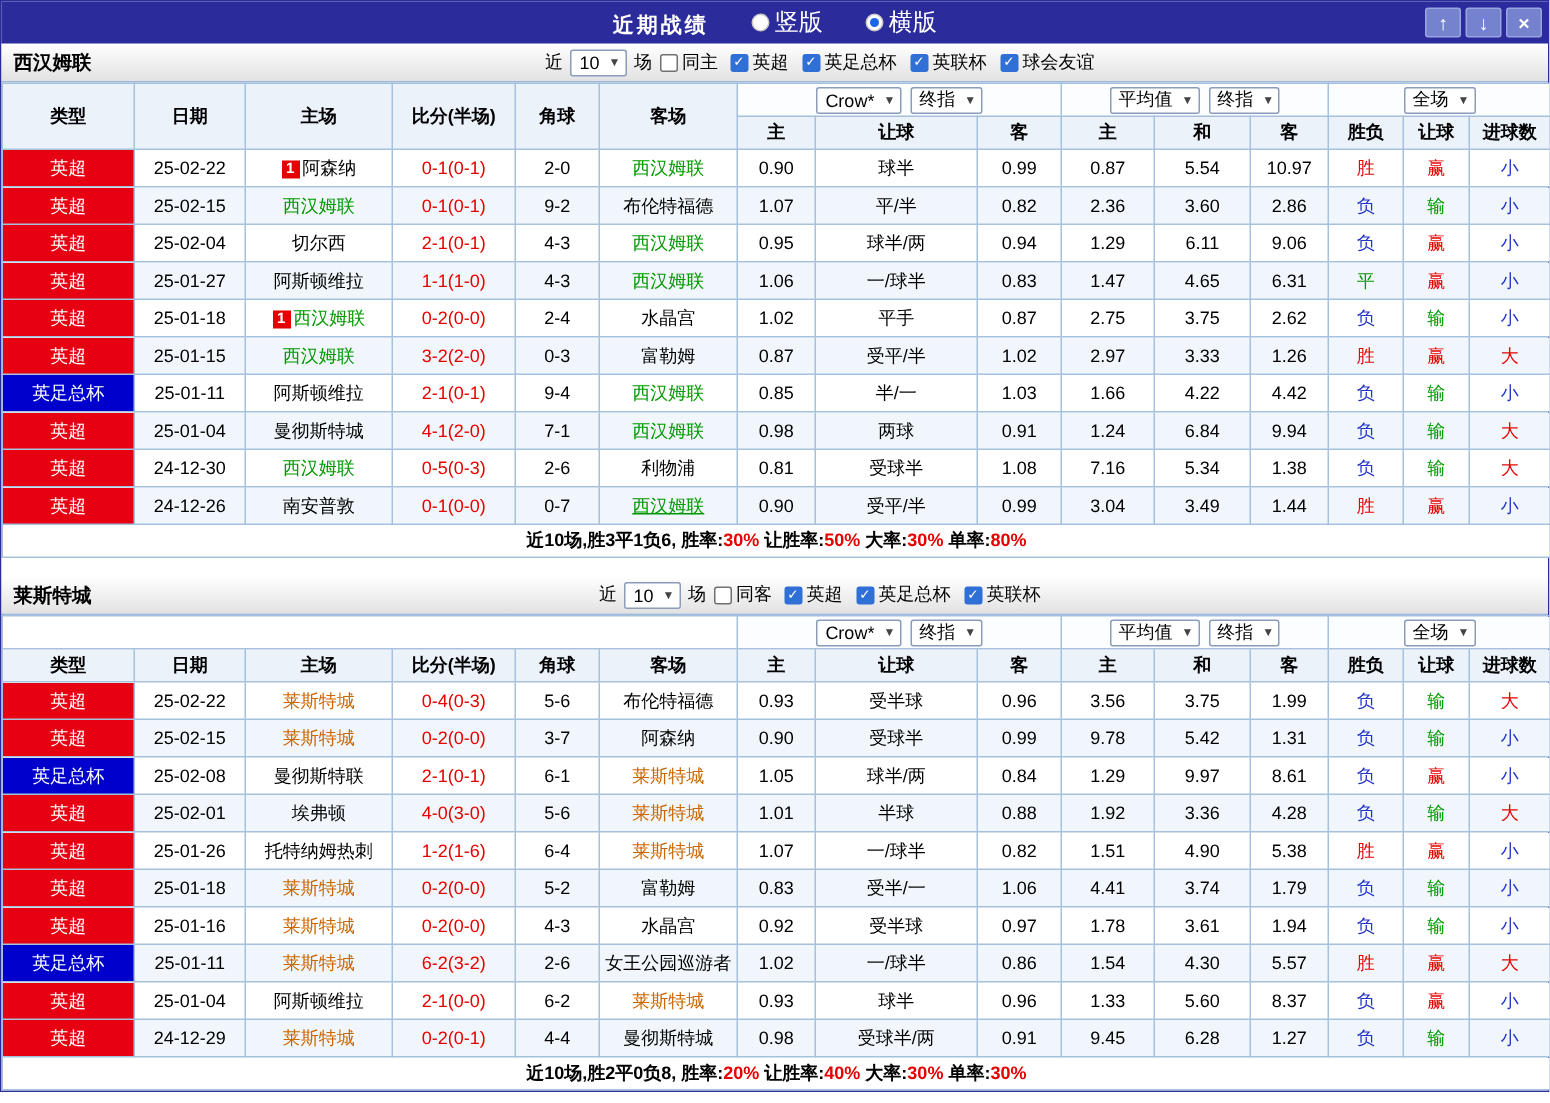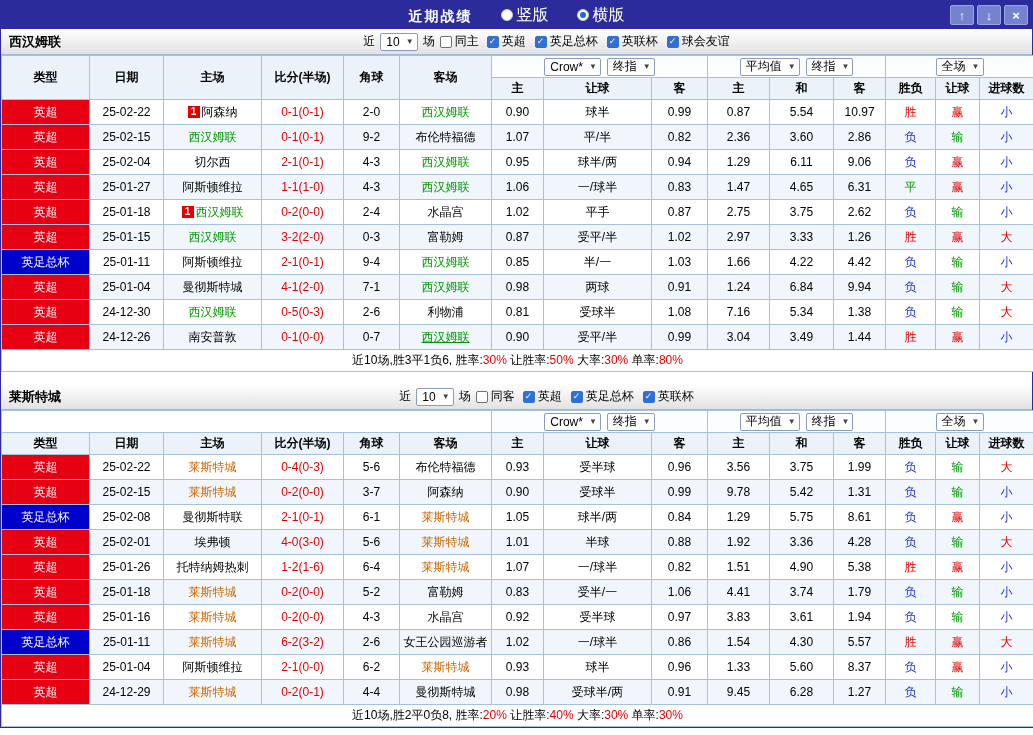--- a/index.html
+++ b/index.html
@@ -74,21 +74,21 @@
   .grid thead th.blank { background: #fff; }
   .selwrap { display: flex; justify-content: center; gap: 6px; }
   tbody td { background: #fff; }
   tr.alt td { background: #F0F6FB; }
   td.score { color: #E60000; }
   .badge {
     display: inline-block; background: #E60000; color: #fff;
     font-size: 10px; line-height: 12px; width: 12px; height: 12px;
     margin-right: 2px; font-weight: bold; vertical-align: 1px;
   }
-  td.summary { height: 22px; background: #fff; border-top: 1px solid #A6C1DE; }
+  td.summary { height: 22px; background: #fff; border-top: 1px solid #A6C1DE; font-weight: bold; }
   td.summary .val { color: #E60000; }
   .gap { height: 12px; background: #fff; }
 </style>
 </head>
 <body>
 
 <div class="widget">
 
   <div class="titlebar">
     <div class="tcenter">
@@ -543,21 +543,21 @@
             <td class="league" style="background: rgb(0, 0, 204); color: rgb(255, 255, 255);">英足总杯</td>
             <td>25-02-08</td>
             <td class="team-cell"><span>曼彻斯特联</span></td>
             <td class="score">2-1(0-1)</td>
             <td>6-1</td>
             <td class="team-cell"><span style="color: rgb(204, 102, 0);">莱斯特城</span></td>
             <td>1.05</td>
             <td>球半/两</td>
             <td>0.84</td>
             <td>1.29</td>
-            <td>5.75</td>
+            <td>9.97</td>
             <td>8.61</td>
             <td style="color: rgb(34, 51, 204);">负</td>
             <td style="color: rgb(230, 0, 0);">赢</td>
             <td style="color: rgb(34, 51, 204);">小</td>
           </tr>
           <tr class="alt">
             <td class="league" style="background: rgb(230, 0, 18); color: rgb(255, 255, 255);">英超</td>
             <td>25-02-01</td>
             <td class="team-cell"><span>埃弗顿</span></td>
             <td class="score">4-0(3-0)</td>
@@ -610,21 +610,21 @@
           <tr>
             <td class="league" style="background: rgb(230, 0, 18); color: rgb(255, 255, 255);">英超</td>
             <td>25-01-16</td>
             <td class="team-cell"><span style="color: rgb(204, 102, 0);">莱斯特城</span></td>
             <td class="score">0-2(0-0)</td>
             <td>4-3</td>
             <td class="team-cell"><span>水晶宫</span></td>
             <td>0.92</td>
             <td>受半球</td>
             <td>0.97</td>
-            <td>3.83</td>
+            <td>1.78</td>
             <td>3.61</td>
             <td>1.94</td>
             <td style="color: rgb(34, 51, 204);">负</td>
             <td style="color: rgb(0, 153, 0);">输</td>
             <td style="color: rgb(34, 51, 204);">小</td>
           </tr>
           <tr class="alt">
             <td class="league" style="background: rgb(0, 0, 204); color: rgb(255, 255, 255);">英足总杯</td>
             <td>25-01-11</td>
             <td class="team-cell"><span style="color: rgb(204, 102, 0);">莱斯特城</span></td>

